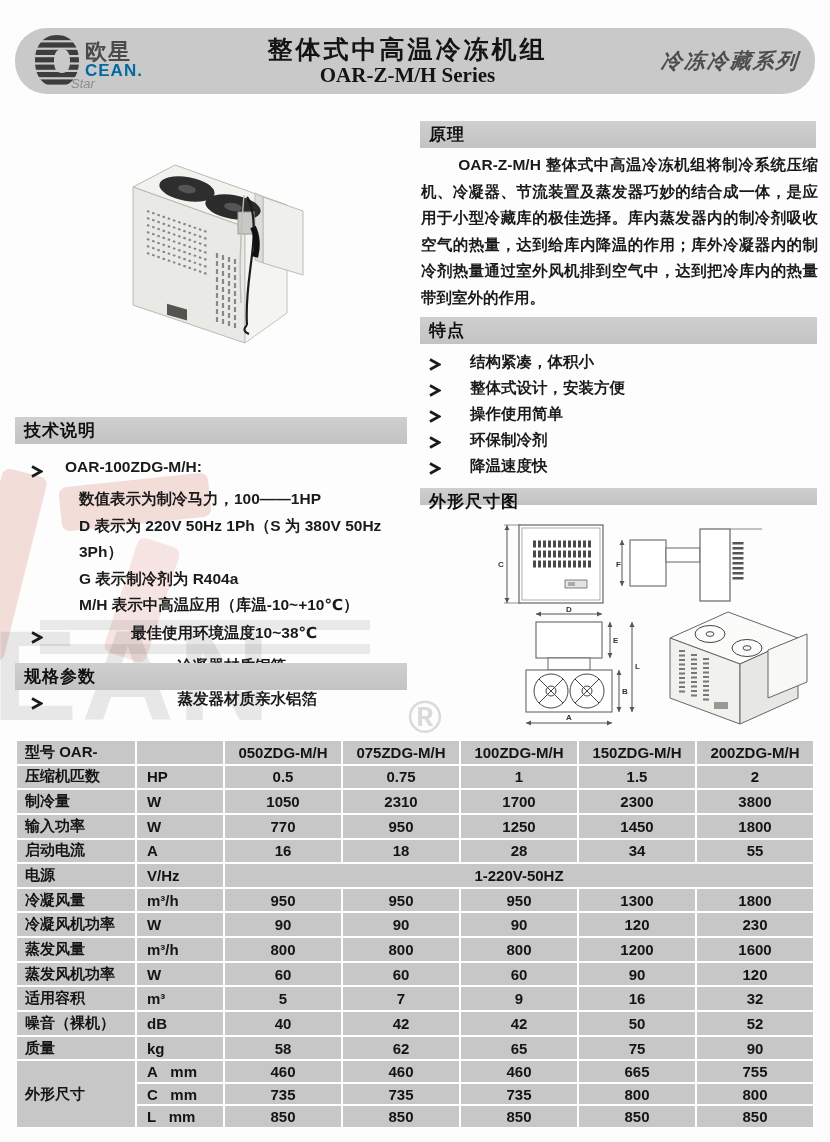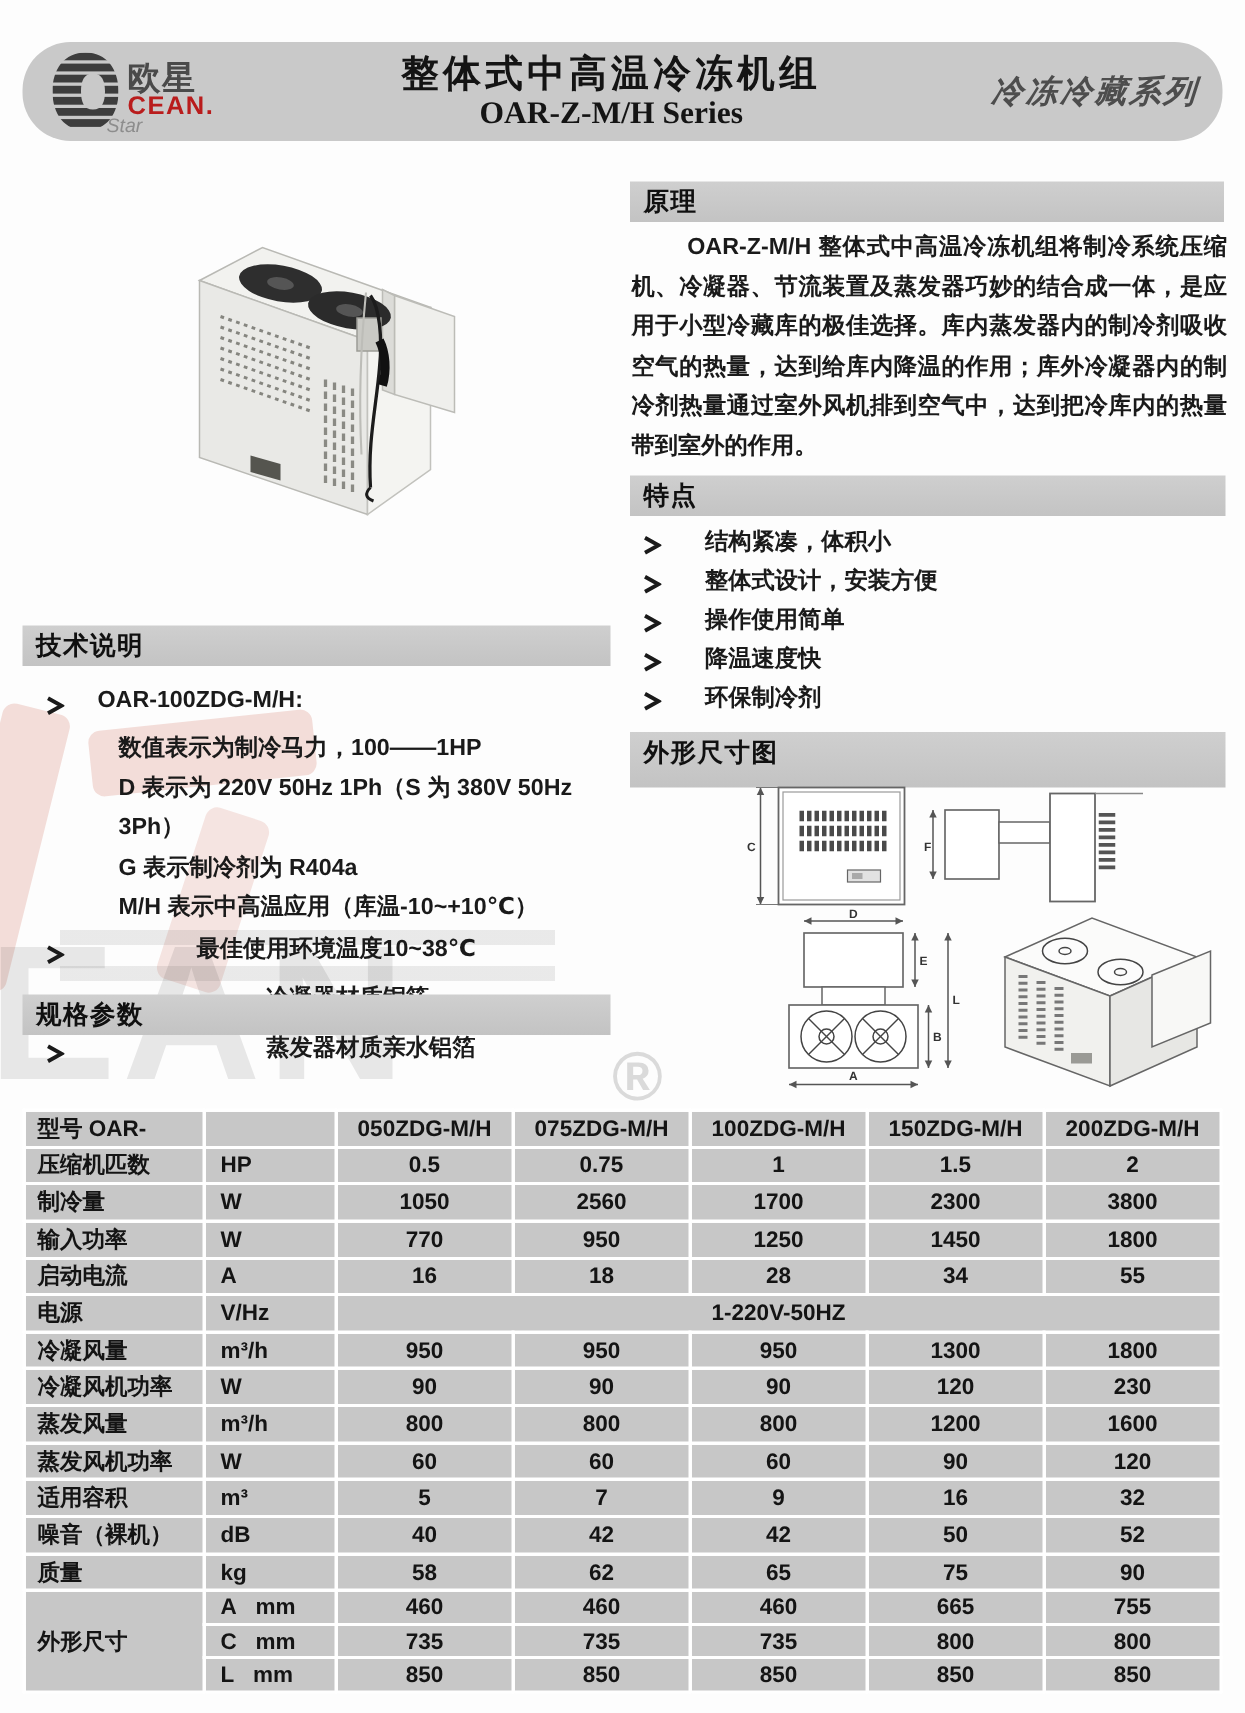--- a/index.html
+++ b/index.html
@@ -16,31 +16,31 @@
   .wm-gray{left:-8px;top:612px;font-size:128px;font-weight:bold;color:rgba(40,40,40,0.10);letter-spacing:4px;line-height:1;}
   .wm-reg{left:408px;top:690px;font-size:46px;font-weight:bold;color:rgba(40,40,40,0.16);}
   .wm-stripes{left:40px;top:620px;width:330px;height:70px;background:repeating-linear-gradient(180deg,rgba(60,60,60,0.10) 0 10px,transparent 10px 24px);}
 
   
   .header-bar{position:absolute;left:15px;top:28px;width:800px;height:66px;background:#c9c9c9;display:flex;align-items:center;box-sizing:border-box;padding:0 16px;z-index:2;border-radius:32px;}
   .logo{display:flex;align-items:center;width:180px;position:relative;}
   .logo-texts{position:relative;margin-left:2px;}
   .logo-cn{font-size:22px;font-weight:bold;color:#4a4a4a;letter-spacing:1px;line-height:20px;}
   .logo-star{position:absolute;left:-14px;top:34px;font-size:13px;font-style:italic;color:#8d8d8d;font-weight:normal;}
-  .logo-cean{font-size:17px;font-weight:800;color:#b91c1c;letter-spacing:1px;line-height:18px;}
+  .logo-cean{font-size:17px;font-weight:800;color:#0369a1;letter-spacing:1px;line-height:18px;}
   .title-block{flex:1;text-align:center;}
   .title-cn{font-size:25px;font-weight:bold;color:#141414;letter-spacing:3px;line-height:28px;}
   .title-en{font-family:"Liberation Serif","DejaVu Serif",serif;font-size:21px;font-weight:bold;color:#141414;line-height:24px;}
   .series-banner{width:195px;text-align:right;font-family:"Liberation Serif","DejaVu Serif",serif;font-style:italic;font-weight:bold;font-size:21px;color:#4d4d4d;letter-spacing:2px;transform:skewX(-4deg);}
 
   
   .section-bar{position:absolute;background:linear-gradient(180deg,#cfcfcf,#c3c3c3);font-size:17px;font-weight:bold;color:#101010;padding-left:9px;box-sizing:border-box;z-index:2;letter-spacing:1px;}
   .bar-principle{left:420px;top:121px;width:396px;height:27px;line-height:27px;}
   .bar-features{left:420px;top:317px;width:397px;height:27px;line-height:27px;}
-  .bar-dimensions{left:420px;top:488px;width:397px;height:37px;line-height:27px;}
+  .bar-dimensions{left:420px;top:488px;width:397px;height:17px;line-height:27px;}
   .bar-tech{left:15px;top:417px;width:392px;height:27px;line-height:27px;}
   .bar-specs{left:15px;top:663px;width:392px;height:27px;line-height:27px;}
 
   
   .principle-text{position:absolute;left:421px;top:152px;width:397px;font-size:15.5px;font-weight:600;color:#1a1a1a;line-height:26.5px;text-align:justify;text-indent:2.4em;z-index:2;}
 
   
   .features-list{position:absolute;left:428px;top:351px;width:390px;z-index:2;}
   .bullet-row{display:flex;align-items:flex-start;font-size:15.5px;font-weight:600;color:#1a1a1a;}
   .features-list .bullet-row{height:26px;line-height:22px;}
@@ -183,27 +183,27 @@
       <div class="bullet-row">
         <span class="arrow"><svg width="13" height="13" viewBox="0 0 13 13">
             <path d="M2 1.5 L11 6.5 L2 11.5" fill="none" stroke="#1a1a1a" stroke-width="2.6"></path>
           </svg></span>
         <span class="btxt">操作使用简单</span>
       </div>
       <div class="bullet-row">
         <span class="arrow"><svg width="13" height="13" viewBox="0 0 13 13">
             <path d="M2 1.5 L11 6.5 L2 11.5" fill="none" stroke="#1a1a1a" stroke-width="2.6"></path>
           </svg></span>
-        <span class="btxt">降温速度快</span>
+        <span class="btxt">环保制冷剂</span>
       </div>
       <div class="bullet-row">
         <span class="arrow"><svg width="13" height="13" viewBox="0 0 13 13">
             <path d="M2 1.5 L11 6.5 L2 11.5" fill="none" stroke="#1a1a1a" stroke-width="2.6"></path>
           </svg></span>
-        <span class="btxt">环保制冷剂</span>
+        <span class="btxt">降温速度快</span>
       </div>
     </div>
 
   <div class="section-bar bar-tech">技术说明</div>
   <div class="tech-block">
     <div class="bullet-row">
       <span class="arrow">
         <svg width="13" height="13" viewBox="0 0 13 13">
             <path d="M2 1.5 L11 6.5 L2 11.5" fill="none" stroke="#1a1a1a" stroke-width="2.6"></path>
           </svg>
@@ -347,21 +347,21 @@
             <td>0.5</td>
             <td>0.75</td>
             <td>1</td>
             <td>1.5</td>
             <td>2</td>
           </tr>
           <tr>
             <td class="lbl">制冷量</td>
             <td class="unit">W</td>
             <td>1050</td>
-            <td>2560</td>
+            <td>2310</td>
             <td>1700</td>
             <td>2300</td>
             <td>3800</td>
           </tr>
           <tr>
             <td class="lbl">输入功率</td>
             <td class="unit">W</td>
             <td>770</td>
             <td>950</td>
             <td>1250</td>

